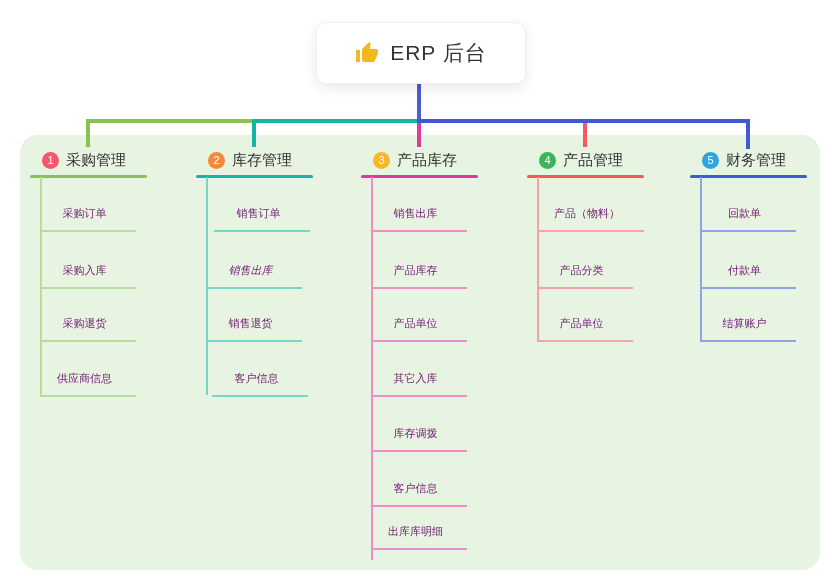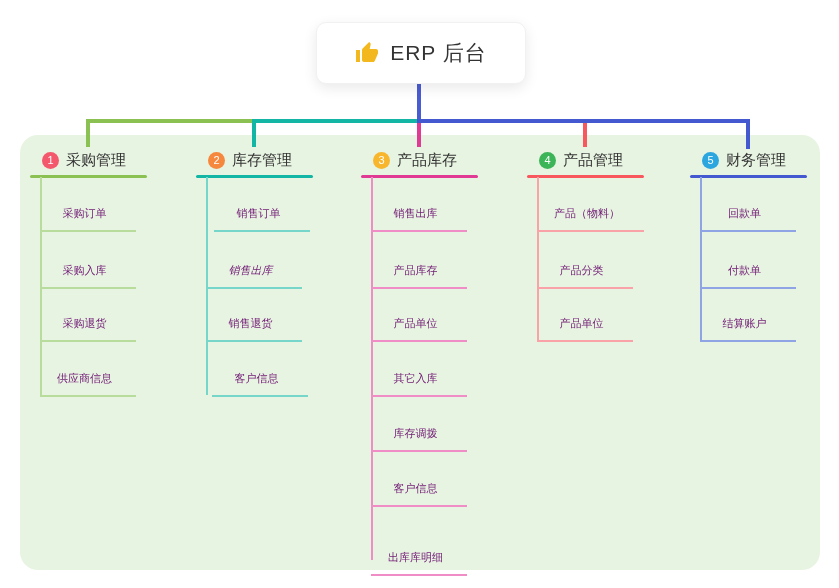--- a/index.html
+++ b/index.html
@@ -43,21 +43,21 @@
   .underline{position:absolute;left:0;top:27px;width:117px;height:3px;border-radius:2px;}
 
   .vline{position:absolute;left:10px;top:29px;width:2px;}
   .vl4{height:218px;} .vl7{height:383px;} .vl3{height:163px;}
 
   .child{position:absolute;left:10px;white-space:nowrap;
          padding:0 24px 9px 17px;min-width:55px;
          border-bottom:2px solid #ccc;cursor:pointer;}
   .child span{font-size:11px;line-height:16px;color:#701a75;display:inline-block;}
   .t0{top:55px;} .t1{top:112px;} .t2{top:165px;} .t3{top:220px;}
-  .t4{top:275px;} .t5{top:330px;} .t6{top:399px;}
+  .t4{top:275px;} .t5{top:330px;} .t6{top:373px;}
 </style>
 </head>
 <body>
 
 <div class="canvas">
 
   <div class="panel" style="background-color: rgb(232, 244, 226);"></div>
 
   <div class="conn stem" style="background-color: rgb(74, 92, 211);"></div>
   <div class="conn trunk-l" style="background-color: rgb(139, 193, 82);"></div>

